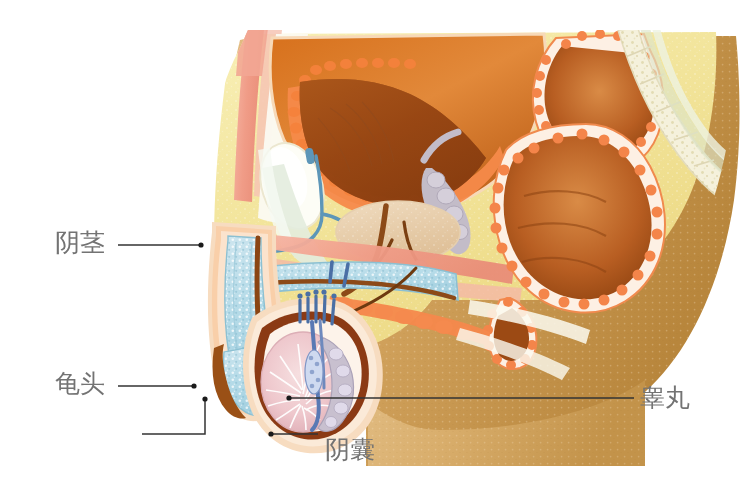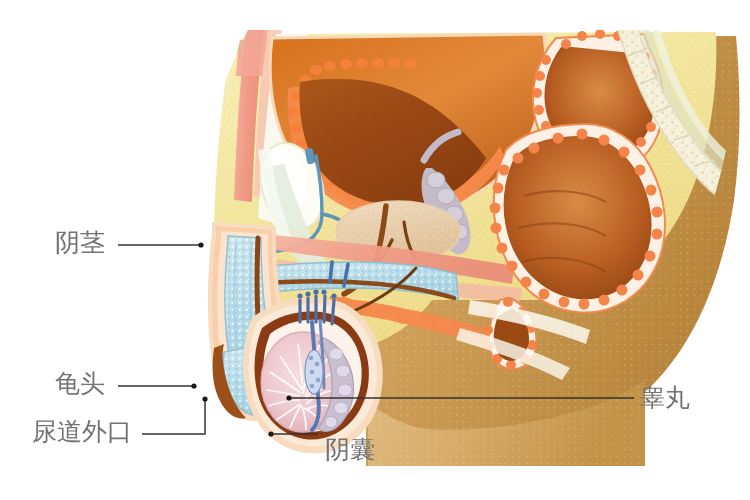--- a/index.html
+++ b/index.html
@@ -533,23 +533,20 @@
   </svg>
 
   <div class="lbl lbl-l" style="left:55px;top:230px;">
     <span>阴茎</span>
   </div>
 
   <div class="lbl lbl-l" style="left:55px;top:371px;">
     <span>龟头</span>
   </div>
 
-  <div class="lbl lbl-l" style="left:32px;top:419px;">
-    <span>尿道外口</span>
-  </div>
 
   <div class="lbl lbl-r" style="left:640px;top:385px;">
     <span>睾丸</span>
   </div>
 
   <div class="lbl lbl-r" style="left:325px;top:437px;">
     <span>阴囊</span>
   </div>
 
 </div>

